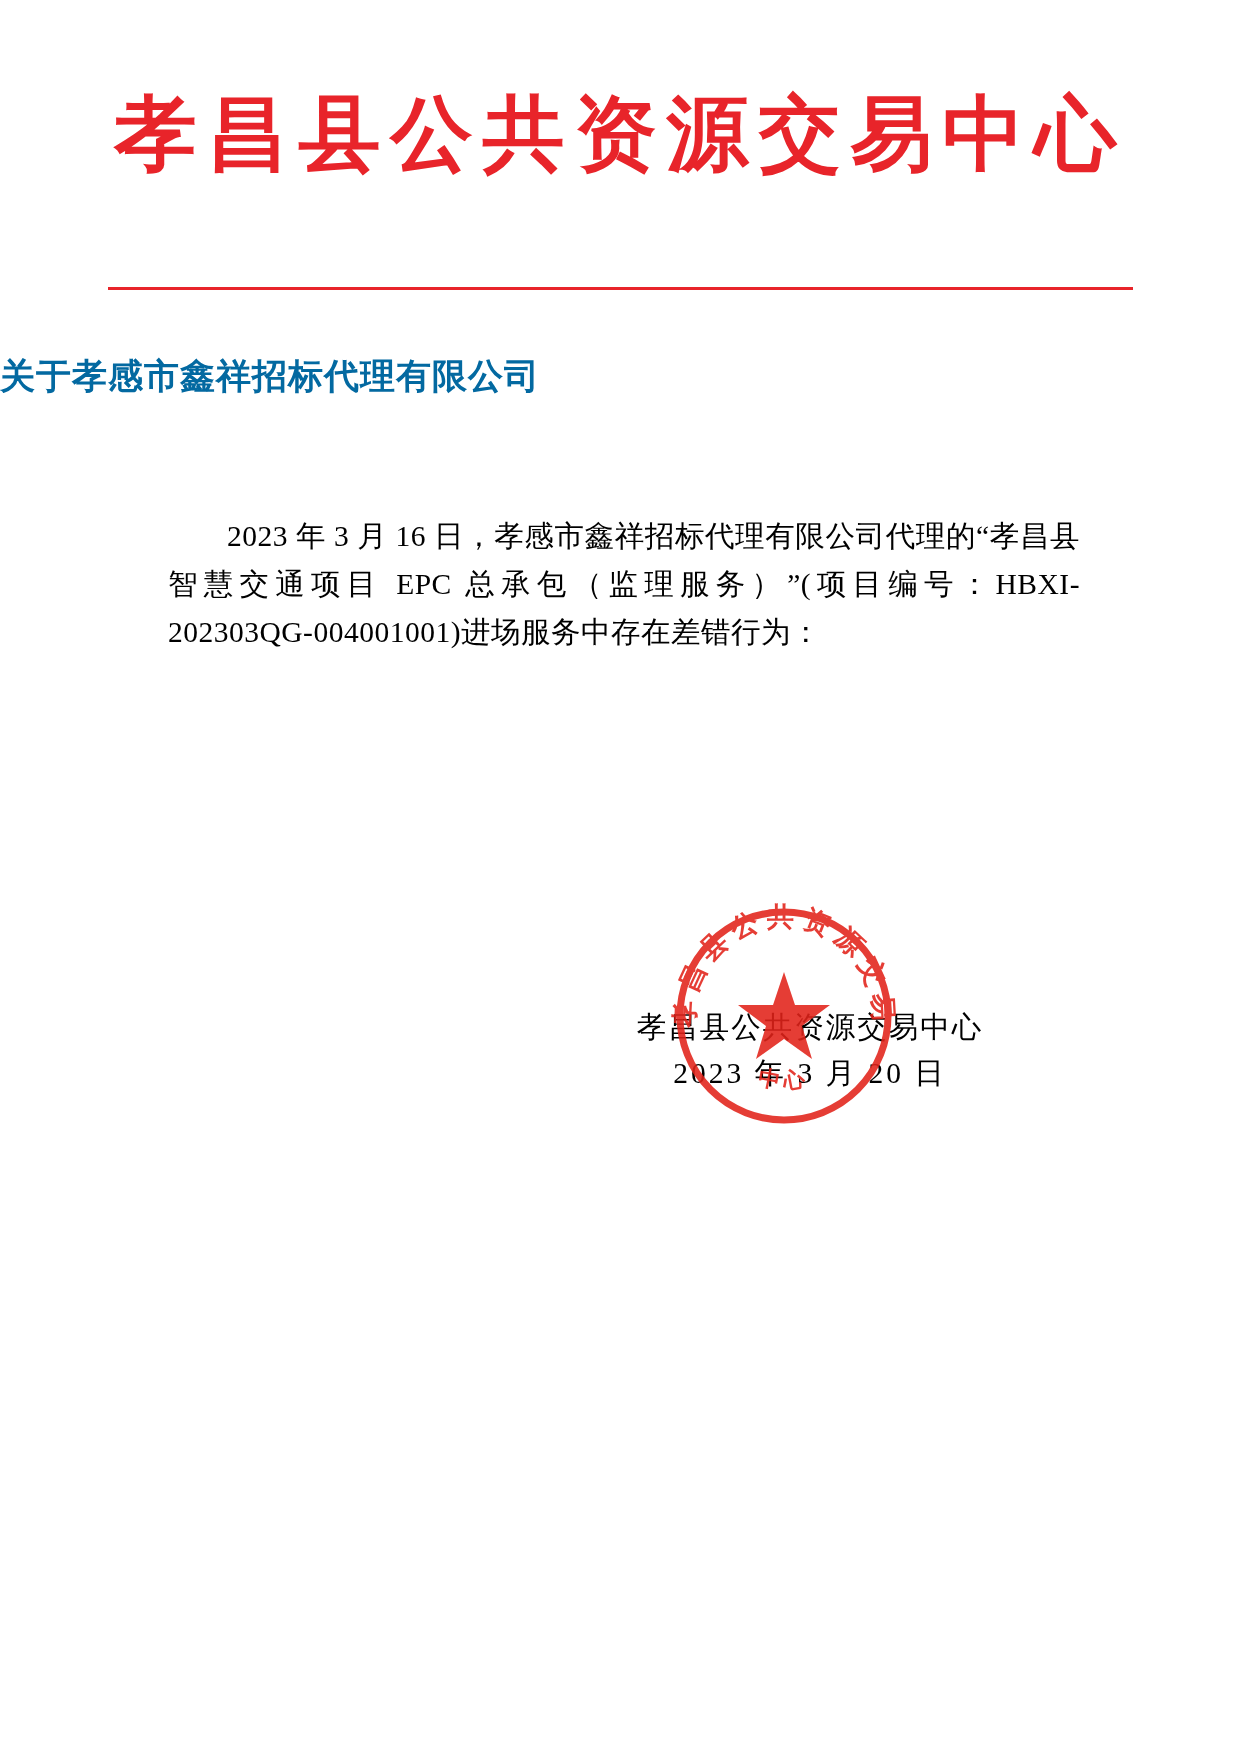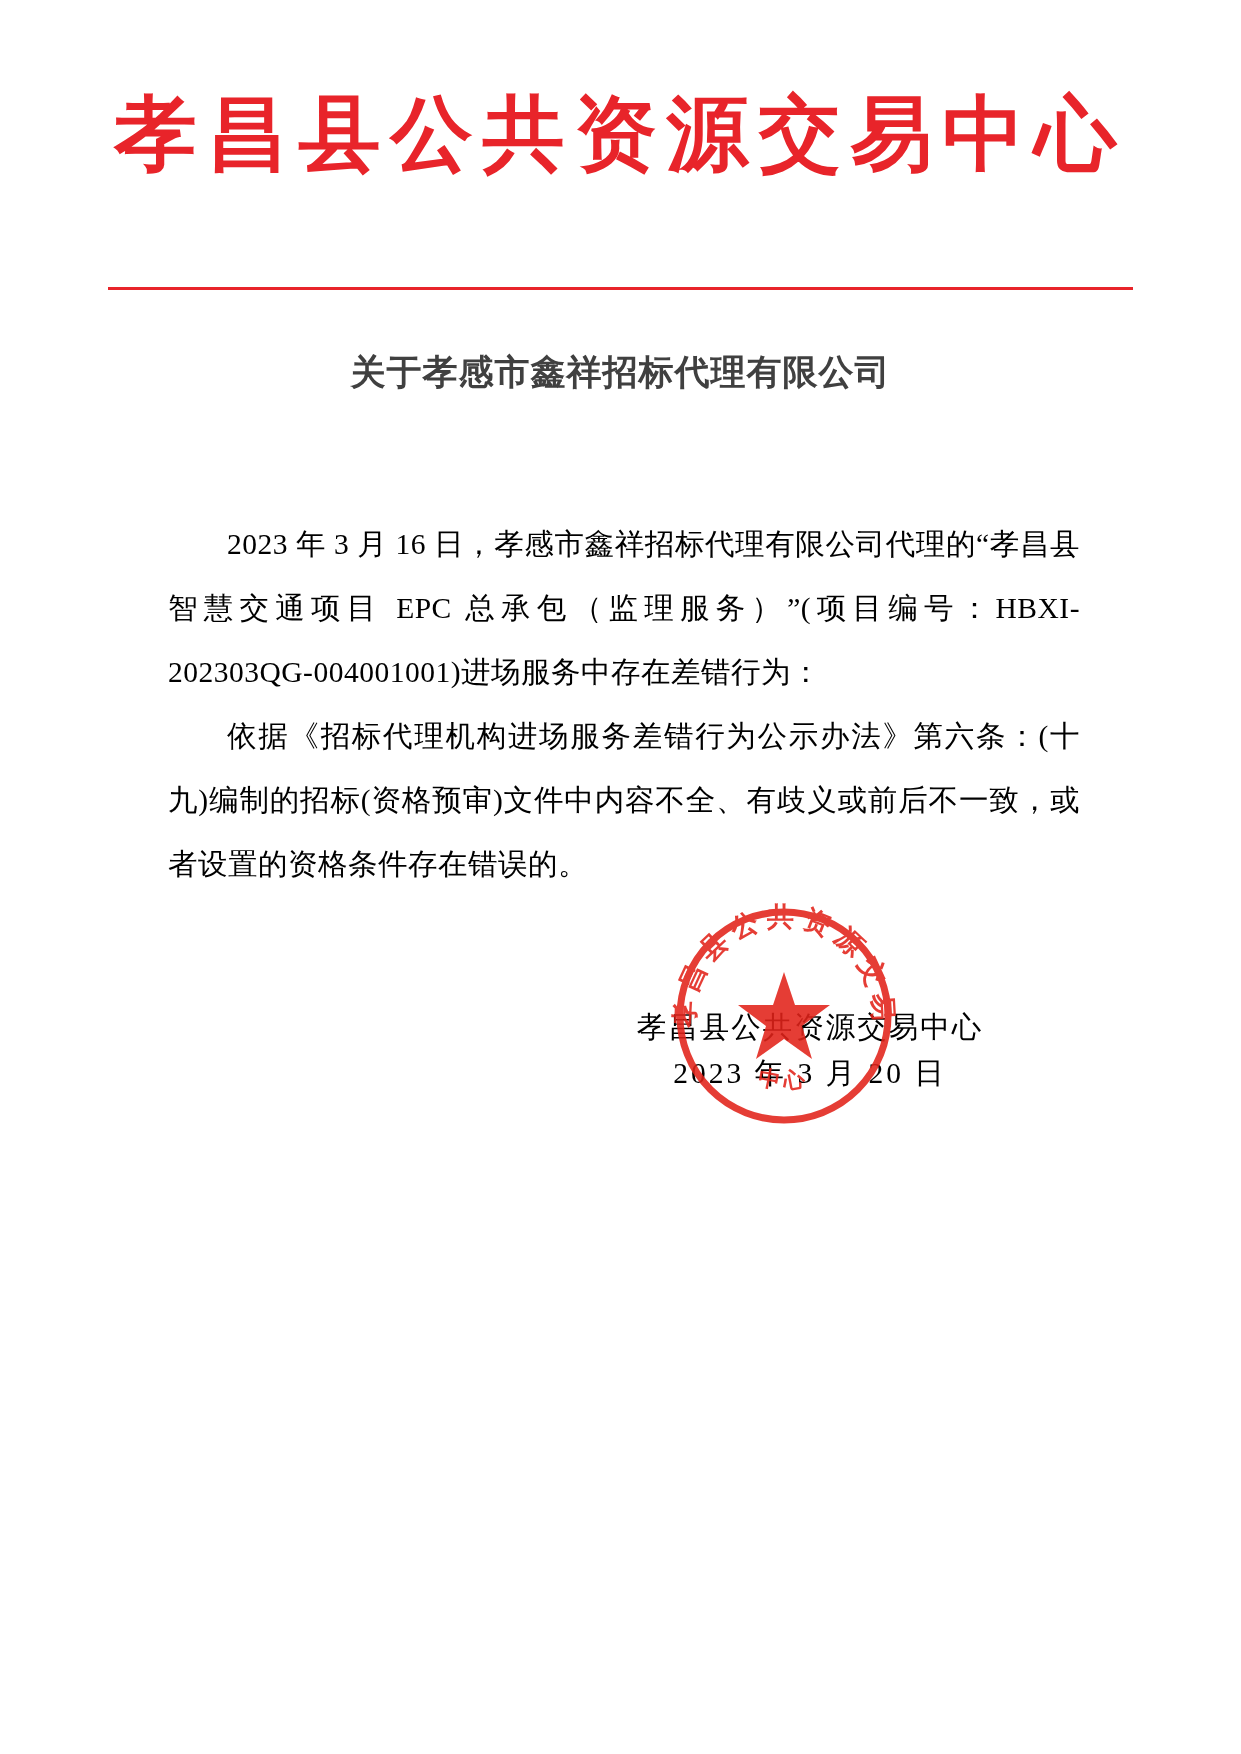--- a/index.html
+++ b/index.html
@@ -43,35 +43,34 @@
     left: 108px;
     width: 1025px;
     height: 3px;
     background: #e8242a;
   }
   .doc-title {
     position: absolute;
     top: 345px;
     left: 0;
     width: 1241px;
-    text-align: center;
-    font-family: Liberation Mono, monospace;
+    font-family: Liberation Sans, sans-serif;
     font-weight: bold;
     font-size: 35px;
     line-height: 1.75;
     letter-spacing: 1px;
-    color: #404040;
+    color: #0369a1;
   }
   .body-text {
     position: absolute;
     top: 512px;
     left: 168px;
     width: 912px;
     font-size: 29.5px;
-    line-height: 64px;
+    line-height: 48px;
     letter-spacing: 0.5px;
     text-align: justify;
     color: #000;
   }
   .para {
     text-indent: 2em;
     margin: 0 0 0 0;
   }
   .para.justified {
     text-align-last: left;
@@ -116,21 +115,20 @@
   </div>
 
   <div class="letterhead-rule"></div>
 
   <div class="doc-title">
     <div>关于孝感市鑫祥招标代理有限公司</div>
   </div>
 
   <div class="body-text">
     <p class="para justified">2023 年 3 月 16 日，孝感市鑫祥招标代理有限公司代理的“孝昌县智慧交通项目 EPC 总承包（监理服务）”(项目编号：HBXI-202303QG-004001001)进场服务中存在差错行为：</p>
-    <p class="para justified">依据《招标代理机构进场服务差错行为公示办法》第六条：(十九)编制的招标(资格预审)文件中内容不全、有歧义或前后不一致，或者设置的资格条件存在错误的。</p>
   </div>
 
   <div class="signature">
     <div class="sig-line sig-org">孝昌县公共资源交易中心</div>
     <div class="sig-line sig-date">2023 年 3 月 20 日</div>
   </div>
 
   <div class="seal">
     <svg width="232" height="232" viewBox="0 0 232 232" xmlns="http://www.w3.org/2000/svg">
       <defs>

